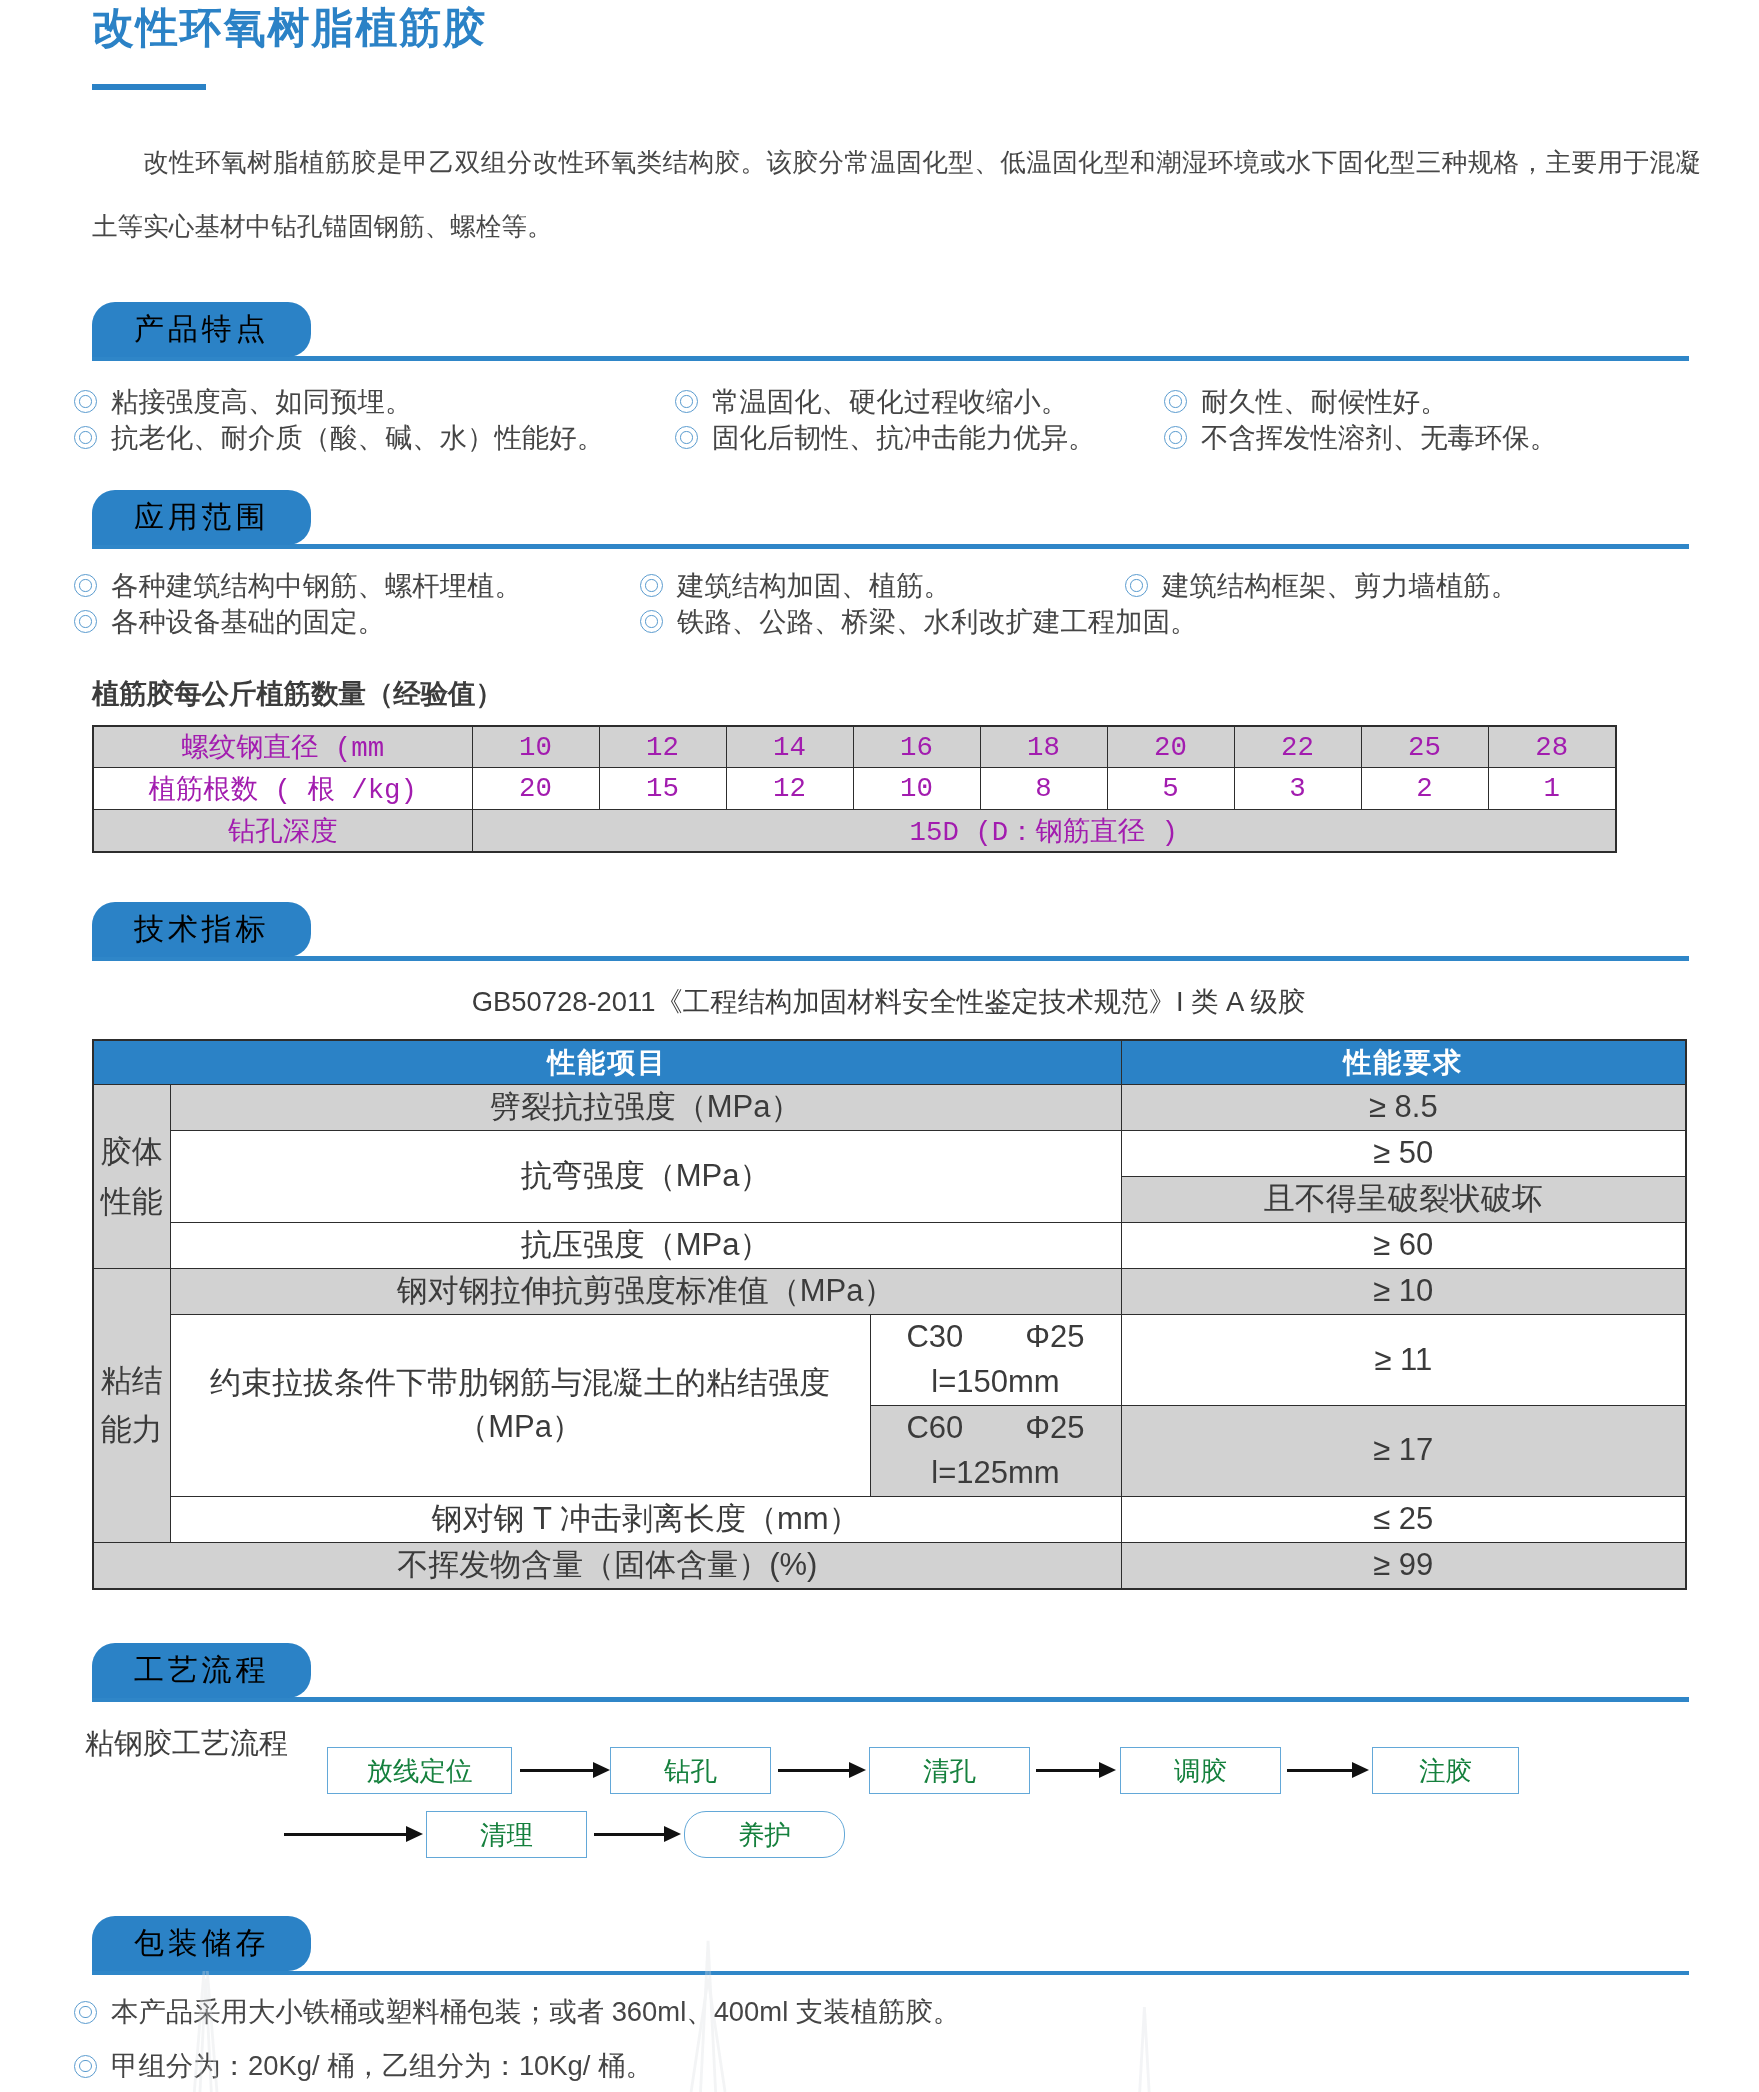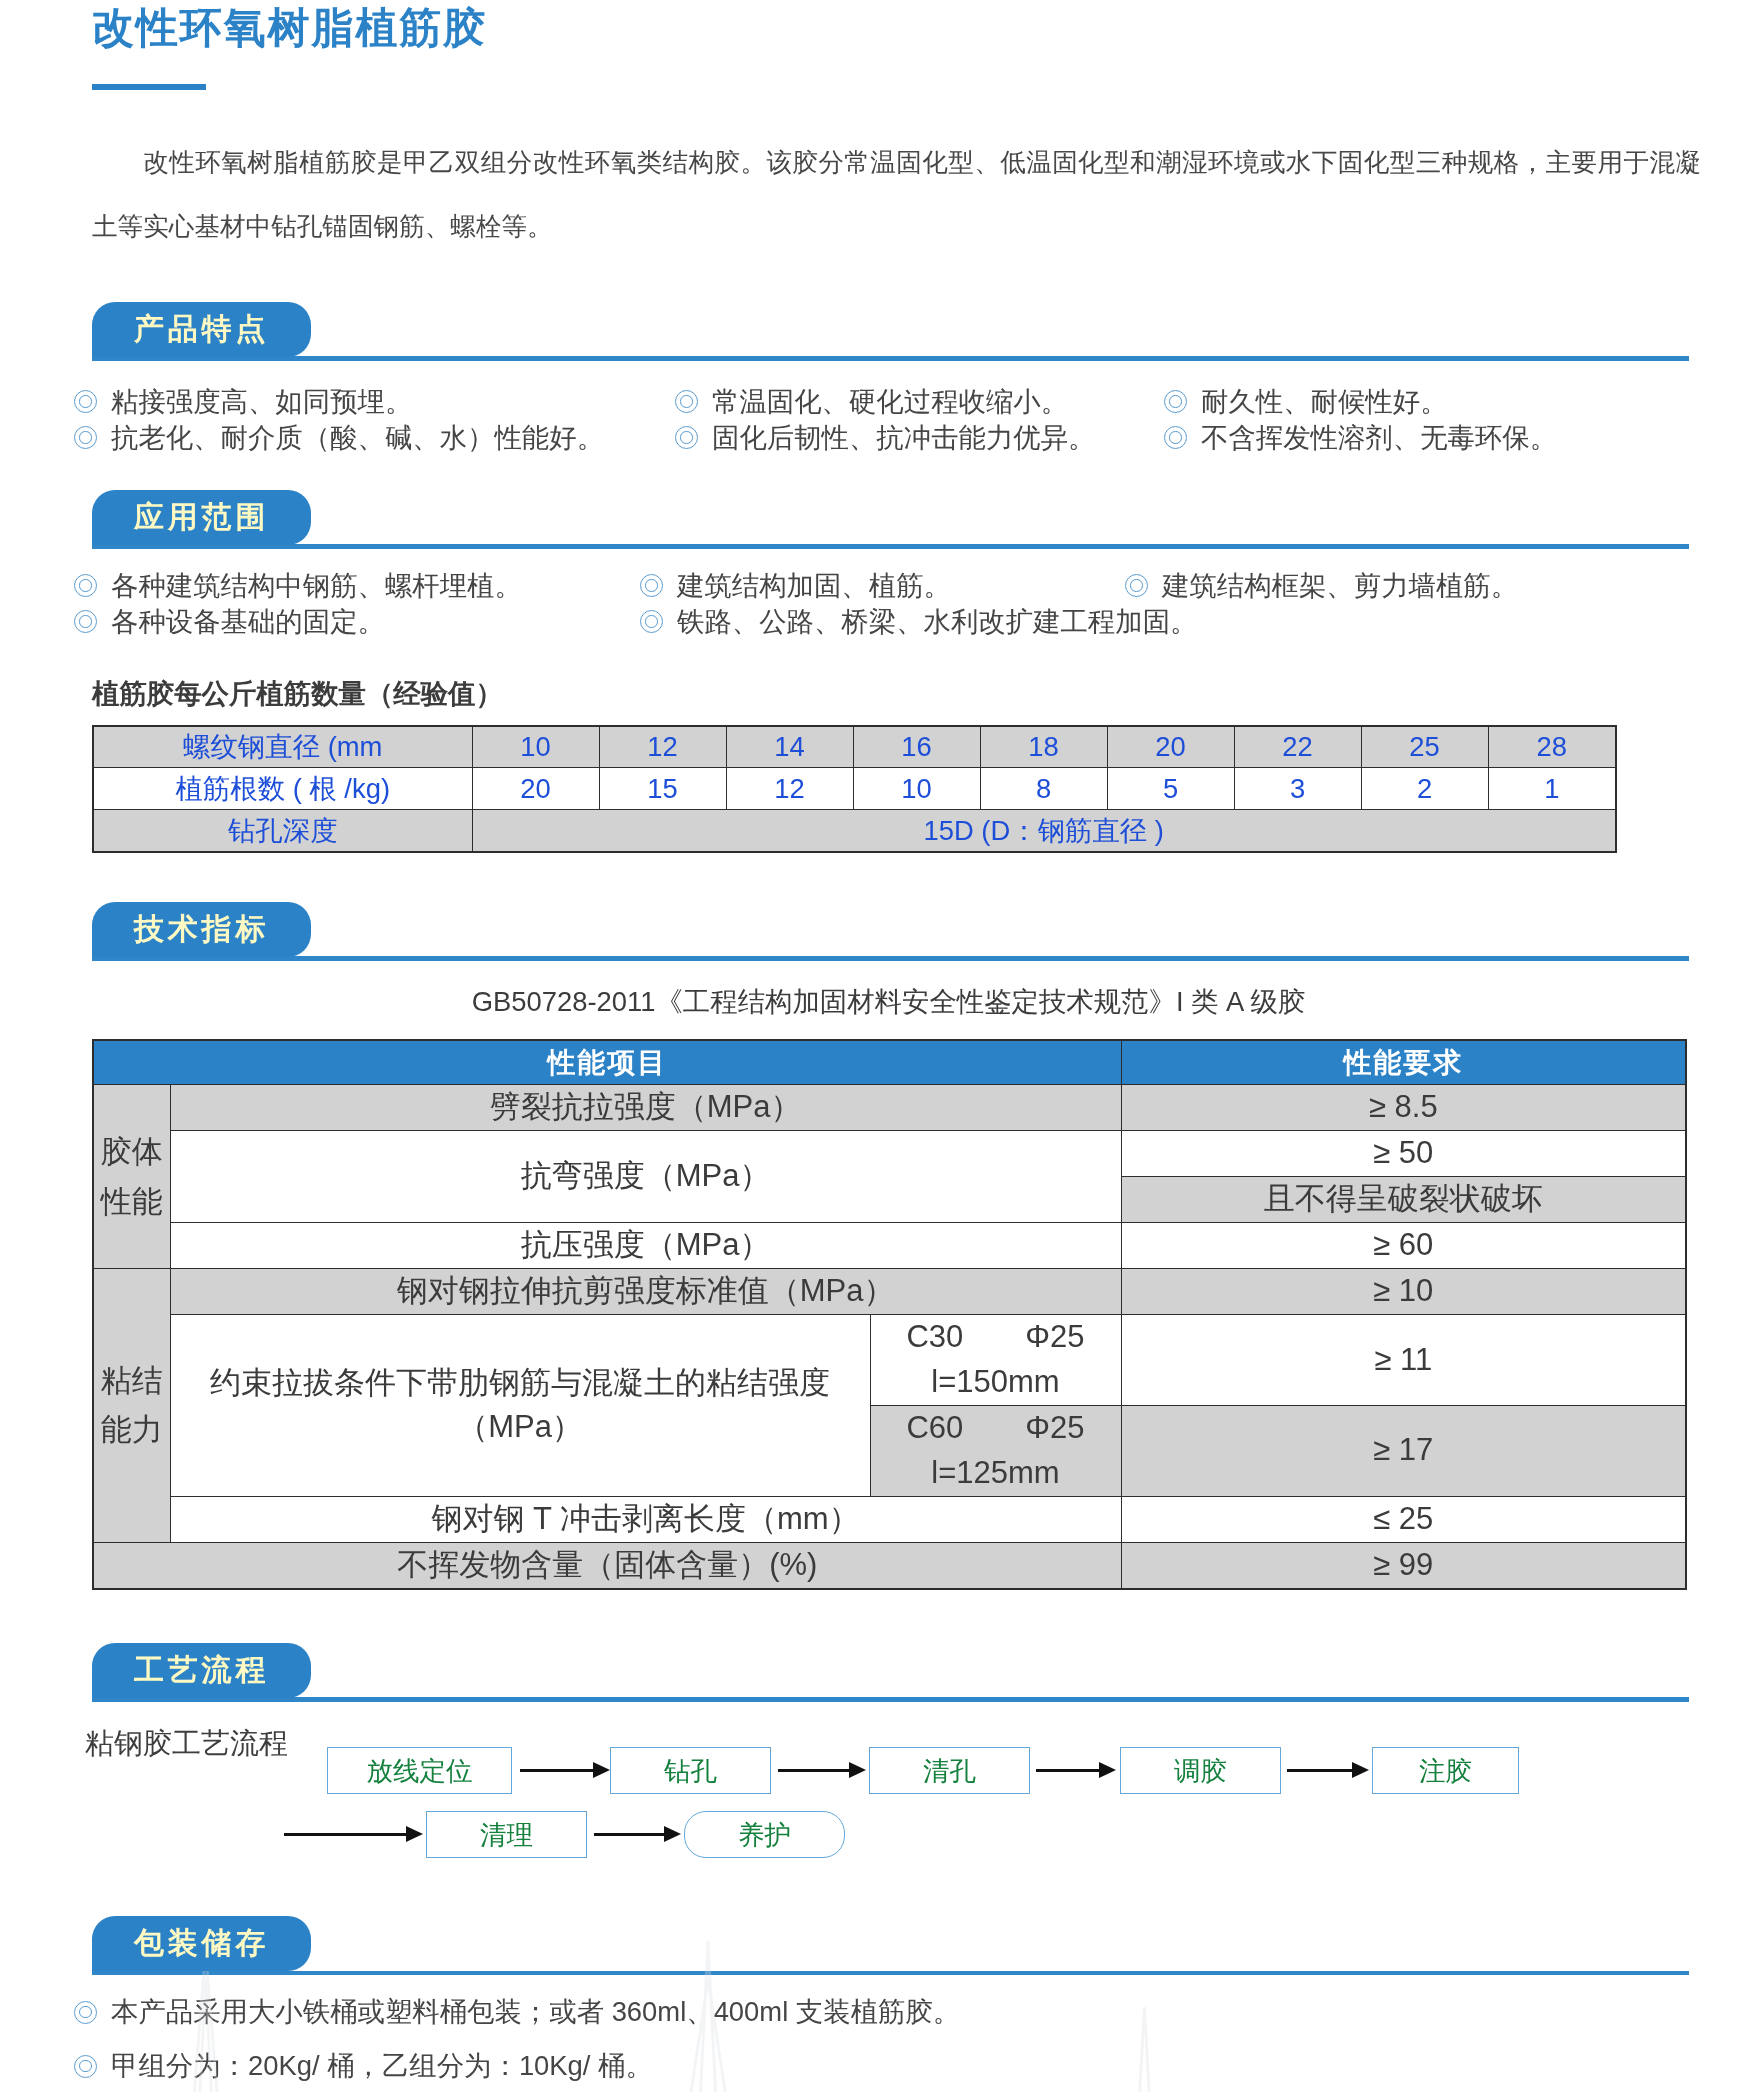--- a/index.html
+++ b/index.html
@@ -50,23 +50,23 @@
     position:relative;
     margin-left:92px;
     width:1597px;
     height:59px;
   }
   .sec-tab{
     position:absolute;
     left:0;top:0;
     height:55px;
     background:var(--blue);
-    color:#fef9c3;
+    color:#000000;
     font-size:30px;
-    font-weight:bold;
+    font-weight:normal;
     letter-spacing:3.8px;
     padding:0 42px;
     display:flex;
     align-items:center;
     border-radius:23px 23px 23px 0;
     z-index:2;
   }
   .sec-line{
     position:absolute;
     left:0;bottom:0;
@@ -105,21 +105,22 @@
     margin-left:92px;
     width:1521px;
     table-layout:fixed;
     border:2.8px solid var(--border);
   }
   .rebar-table td{
     border:1.9px solid var(--border);
     height:42px;
     text-align:center;
     font-size:27.4px;
-    color:#1d4ed8;
+    color:#a21caf;
+    font-family:Liberation Mono, monospace;
   }
   .gray{background:var(--cell-gray);}
   
   .tech-caption{
     margin:23px 0 19px 92px;
     width:1593px;
     text-align:center;
     font-size:27.4px;
     color:#3c3c3c;
   }

